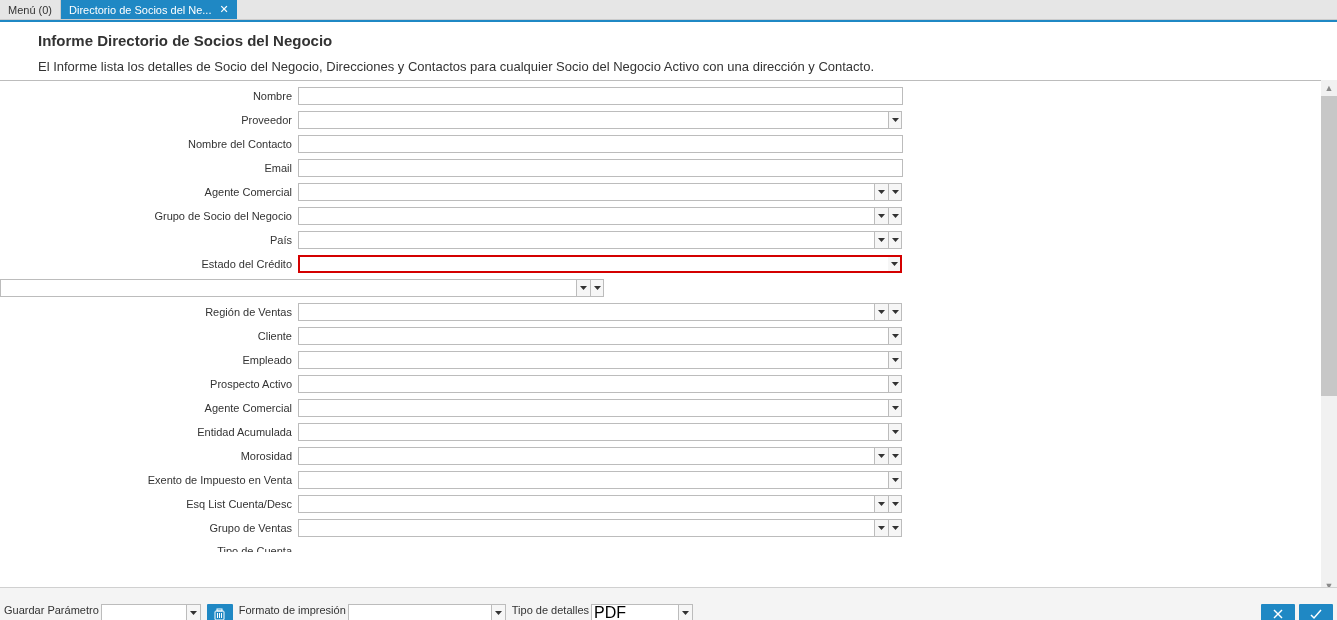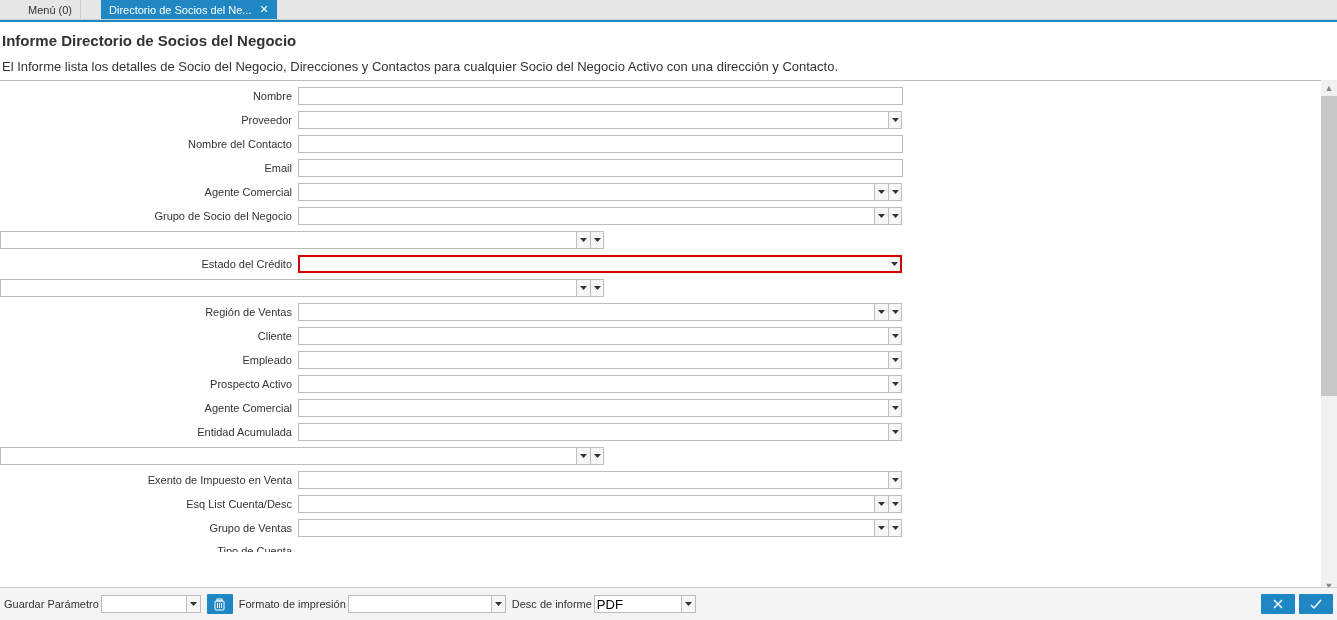--- a/index.html
+++ b/index.html
@@ -1,23 +1,23 @@
 <!DOCTYPE html>
 <html><head>
 <meta charset="utf-8">
 <style>
   * { box-sizing: border-box; }
   html, body { margin:0; padding:0; font-family: Arial, Helvetica, sans-serif; font-size:12px; color:#333; background:#fff; width:1337px; height:620px; overflow:hidden; }
   .topbar { height:20px; background:#e6e6e6; border-bottom:1px solid #ccc; display:flex; align-items:stretch; }
-  .tab { display:flex; align-items:center; padding:0 8px; font-size:11px; border-right:1px solid #ccc; position:relative; cursor:pointer;margin-left:20px; }
+  .tab { display:flex; align-items:center; padding:0 8px; font-size:11px; border-right:1px solid #ccc; position:relative; cursor:pointer; }
   .tab.menu { background:#e6e6e6; color:#333; }
   .tab.active { background:#1f88c4; color:#fff; border-right:none; }
   .tab .close { margin-left:8px; font-size:11px; color:#fff; cursor:pointer; }
   .separator-line { height:2px; background:#1f88c4; }
-  .header-area { padding:4px 2px 0 2px; }
+  .header-area { padding:4px 2px 0 2px;margin-left:36px; }
   .page-title { font-size:15px; font-weight:bold; color:#333; margin:6px 0 2px 0; }
   .page-desc { font-size:13px; color:#333; margin:10px 0 6px 0; }
   .hr { height:1px; background:#bcbcbc; margin:0; }
   .form-scroll { position:absolute; top:80px; left:0; right:0; bottom:26px; overflow:hidden; }
   .form-inner { padding-top:4px; }
   .form-row { display:flex; align-items:center; height:24px; }
   .form-label { width:298px; text-align:right; padding-right:6px; font-size:11px; color:#333; white-space:nowrap; }
   .form-field { position:relative; display:flex; align-items:stretch; height:18px; }
   .form-field input.text { width:605px; height:18px; border:1px solid #bcbcbc; background:#fff; padding:0 2px; font-size:11px; }
   .combo { display:flex; }
@@ -27,24 +27,24 @@
   .combo.double input { width:576px; }
   .combo.double .dd { border-right:none; }
   .combo.double .dd:last-child { border-right:1px solid #bcbcbc; }
   .form-row.highlight .combo input { border:2px solid #d40000; border-right:none; height:18px; }
   .form-row.highlight .combo .dd { border:2px solid #d40000; border-left:none; }
   .cut-row { display:flex; align-items:flex-end; height:12px; overflow:hidden; }
   .cut-row .form-label { position:relative; top:5px; }
   .scrollbar { position:absolute; right:0; top:80px; bottom:26px; width:16px; background:#f1f1f1; }
   .scroll-up, .scroll-down { height:16px; width:16px; background:#f1f1f1; display:flex; align-items:center; justify-content:center; color:#8a8a8a; font-size:9px; cursor:pointer; }
   .scroll-thumb { position:absolute; top:16px; width:16px; background:#c7c7c7; height:300px; }
-  .bottombar { position:absolute; left:0; right:0; bottom:0; height:26px; background:#f4f4f4; border-top:1px solid #d0d0d0; display:flex; align-items:center; padding:16px 4px; }
+  .bottombar { position:absolute; left:0; right:0; bottom:0; height:26px; background:#f4f4f4; border-top:1px solid #d0d0d0; display:flex; align-items:flex-start; padding:16px 4px; }
   .bottombar .lbl { font-size:11px; color:#333; margin-right:2px; white-space:nowrap; }
   .bottombar .field { height:18px; border:1px solid #bcbcbc; background:#fff; display:flex; align-items:center; margin-right:6px; }
-  .bottombar .field input { border:none; height:16px; font-size:13px; padding:0 2px; outline:none; background:transparent; }
+  .bottombar .field input { border:none; height:16px; font-size:16px; padding:0 2px; outline:none; background:transparent; }
   .bottombar .field .dd { width:14px; height:16px; border-left:1px solid #bcbcbc; background:#f6f6f6; display:flex; align-items:center; justify-content:center; cursor:pointer; }
   .icon-btn { width:26px; height:20px; background:#1f88c4; display:flex; align-items:center; justify-content:center; margin-right:6px; cursor:pointer; border-radius:1px; }
   .spacer { flex:1; }
   .action-btn { width:34px; height:20px; background:#1f88c4; display:flex; align-items:center; justify-content:center; margin-left:4px; cursor:pointer; border-radius:1px; }
 </style>
 </head>
 <body>
 
 <div class="topbar">
   <div class="tab menu">
@@ -126,20 +126,21 @@
             </div>
             <div class="dd">
               <svg width="7" height="4">
                 <polygon points="0,0 7,0 3.5,4" fill="#333"></polygon>
               </svg>
             </div>
           </div>
         </div>
       </div>
       <div class="form-row">
+        <div class="form-label">País</div>
         <div class="form-field">
           <div class="combo double">
             <input style="">
             <div class="dd">
               <svg width="7" height="4">
                 <polygon points="0,0 7,0 3.5,4" fill="#333"></polygon>
               </svg>
             </div>
             <div class="dd">
               <svg width="7" height="4">
@@ -256,20 +257,21 @@
             <input style="">
             <div class="dd">
               <svg width="7" height="4">
                 <polygon points="0,0 7,0 3.5,4" fill="#333"></polygon>
               </svg>
             </div>
           </div>
         </div>
       </div>
       <div class="form-row">
+        <div class="form-label">Morosidad</div>
         <div class="form-field">
           <div class="combo double">
             <input style="">
             <div class="dd">
               <svg width="7" height="4">
                 <polygon points="0,0 7,0 3.5,4" fill="#333"></polygon>
               </svg>
             </div>
             <div class="dd">
               <svg width="7" height="4">
@@ -361,21 +363,21 @@
   </div>
   <span class="lbl">Formato de impresión</span>
   <div class="field">
     <input style="width: 142px;">
     <div class="dd">
         <svg width="7" height="4">
           <polygon points="0,0 7,0 3.5,4" fill="#333"></polygon>
         </svg>
       </div>
   </div>
-  <span class="lbl">Desc de informe</span>
+  <span class="lbl">Tipo de detalles</span>
   <div class="field">
     <input style="width: 86px;" value="PDF">
     <div class="dd">
         <svg width="7" height="4">
           <polygon points="0,0 7,0 3.5,4" fill="#333"></polygon>
         </svg>
       </div>
   </div>
   <div class="spacer"></div>
   <div class="action-btn">

